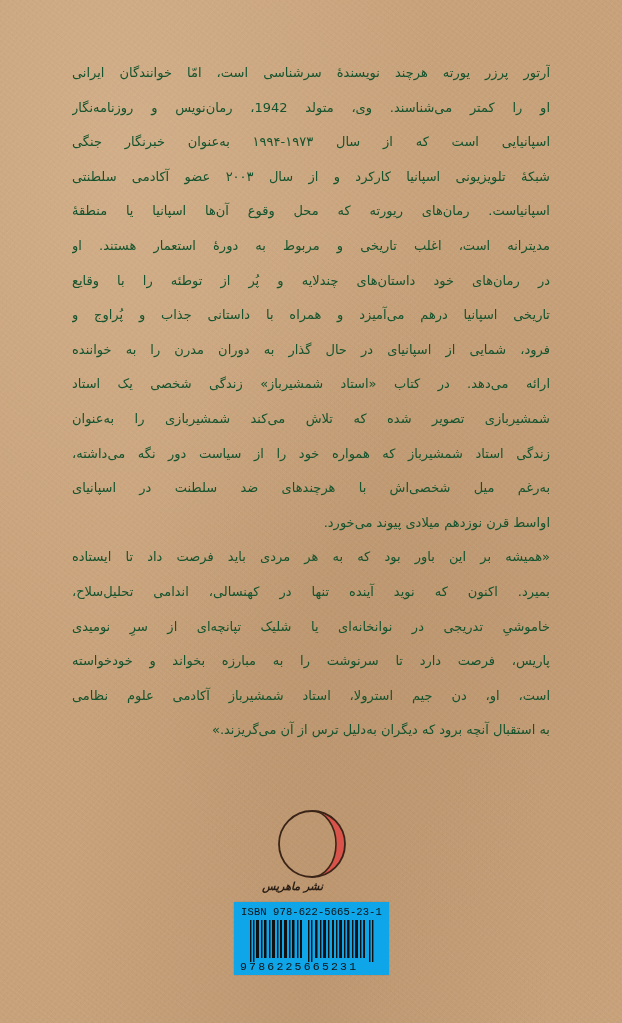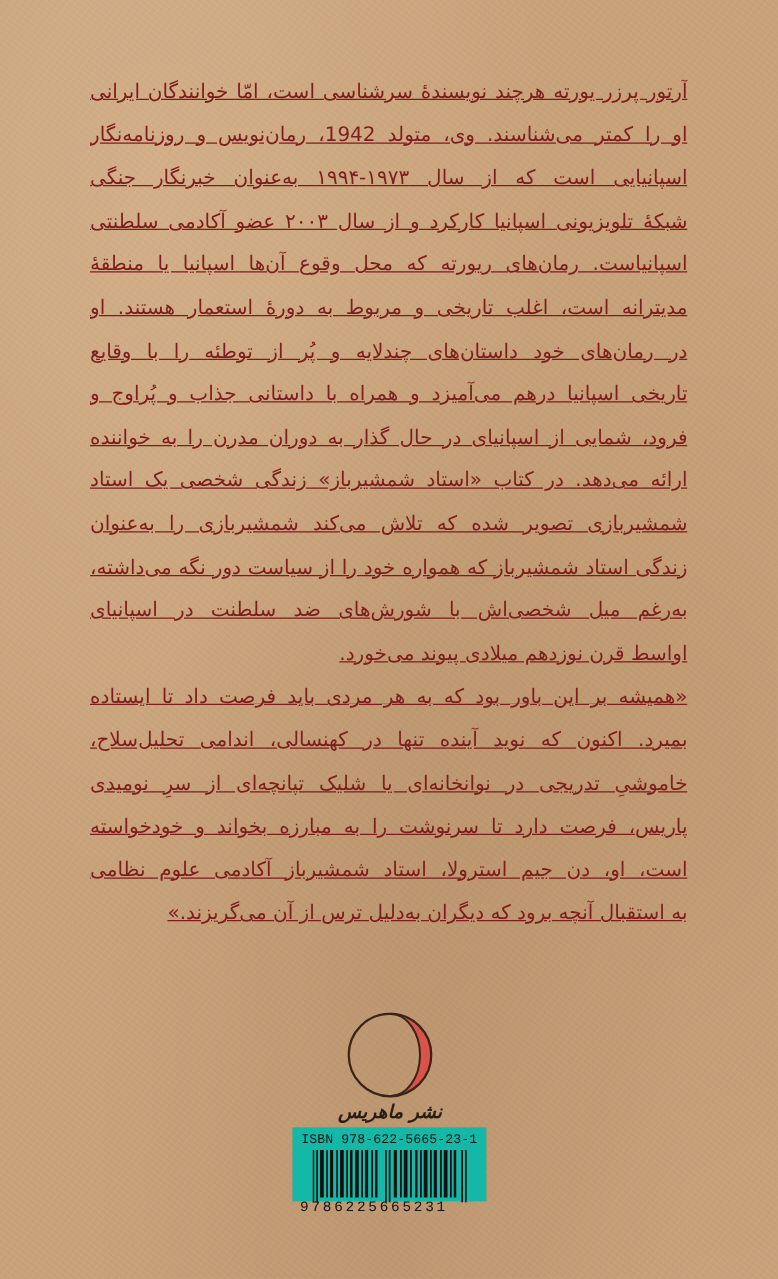--- a/index.html
+++ b/index.html
@@ -29,59 +29,58 @@
       position: absolute;
       left: 72px;
       top: 56px;
       width: 478px;
       direction: rtl;
       text-align: justify;
       text-align-last: justify;
     }
     .line {
       display: block;
-      font-size: 16px;
+      font-size: 13px;
       line-height: 34.6px;
       height: 34.6px;
       white-space: nowrap;
       overflow: hidden;
-      color: #7f1d1d;
+      color: #14532d;
       letter-spacing: -0.2px;
-      text-decoration: underline;
     }
     .line.last {
       text-align-last: right;
     }
     .logo {
       position: absolute;
       left: 276px;
       top: 808px;
       width: 72px;
       height: 72px;
     }
     .publisher {
       position: absolute;
       left: 262px;
       top: 880px;
       width: 100px;
-      text-align: center;
+      text-align: left;
       direction: rtl;
-      font-size: 15px;
+      font-size: 11px;
       font-weight: bold;
       font-style: italic;
       color: #2a1d14;
       letter-spacing: -0.5px;
     }
     .barcode-box {
       position: absolute;
       left: 234px;
       top: 902px;
       width: 155px;
-      height: 59px;
-      background: #14b8a6;
+      height: 73px;
+      background: #0ea5e9;
       box-shadow: 0 0 1px rgba(0,0,0,0.25);
     }
     .isbn-text {
       position: absolute;
       left: 0;
       right: 0;
       top: 4px;
       text-align: center;
       font-family: "Liberation Mono", monospace;
       font-size: 10.5px;
@@ -118,21 +117,21 @@
     <span class="line">اسپانیایی است که از سال ۱۹۷۳-۱۹۹۴ به‌عنوان خبرنگار جنگی</span>
     <span class="line">شبکۀ تلویزیونی اسپانیا کارکرد و از سال ۲۰۰۳ عضو آکادمی سلطنتی</span>
     <span class="line">اسپانیاست. رمان‌های ریورته که محل وقوع آن‌ها اسپانیا یا منطقۀ</span>
     <span class="line">مدیترانه است، اغلب تاریخی و مربوط به دورۀ استعمار هستند. او</span>
     <span class="line">در رمان‌های خود داستان‌های چندلایه و پُر از توطئه را با وقایع</span>
     <span class="line">تاریخی اسپانیا درهم می‌آمیزد و همراه با داستانی جذاب و پُراوج و</span>
     <span class="line">فرود، شمایی از اسپانیای در حال گذار به دوران مدرن را به خواننده</span>
     <span class="line">ارائه می‌دهد. در کتاب «استاد شمشیرباز» زندگی شخصی یک استاد</span>
     <span class="line">شمشیربازی تصویر شده که تلاش می‌کند شمشیربازی را به‌عنوان</span>
     <span class="line">زندگی استاد شمشیرباز که همواره خود را از سیاست دور نگه می‌داشته،</span>
-    <span class="line">به‌رغم میل شخصی‌اش با شورش‌های ضد سلطنت در اسپانیای</span>
+    <span class="line">به‌رغم میل شخصی‌اش با هرچند‌های ضد سلطنت در اسپانیای</span>
     <span class="line last">اواسط قرن نوزدهم میلادی پیوند می‌خورد.</span>
     <span class="line">«همیشه بر این باور بود که به هر مردی باید فرصت داد تا ایستاده</span>
     <span class="line">بمیرد. اکنون که نوید آینده تنها در کهنسالی، اندامی تحلیل‌سلاح،</span>
     <span class="line">خاموشیِ تدریجی در نوانخانه‌ای یا شلیک تپانچه‌ای از سرِ نومیدی</span>
     <span class="line">پاریس، فرصت دارد تا سرنوشت را به مبارزه بخواند و خودخواسته</span>
     <span class="line">است، او، دن جیم استرولا، استاد شمشیرباز آکادمی علوم نظامی</span>
     <span class="line last">به استقبال آنچه برود که دیگران به‌دلیل ترس از آن می‌گریزند.»</span>
   </div>
 
   <svg class="logo" viewBox="0 0 72 72">

